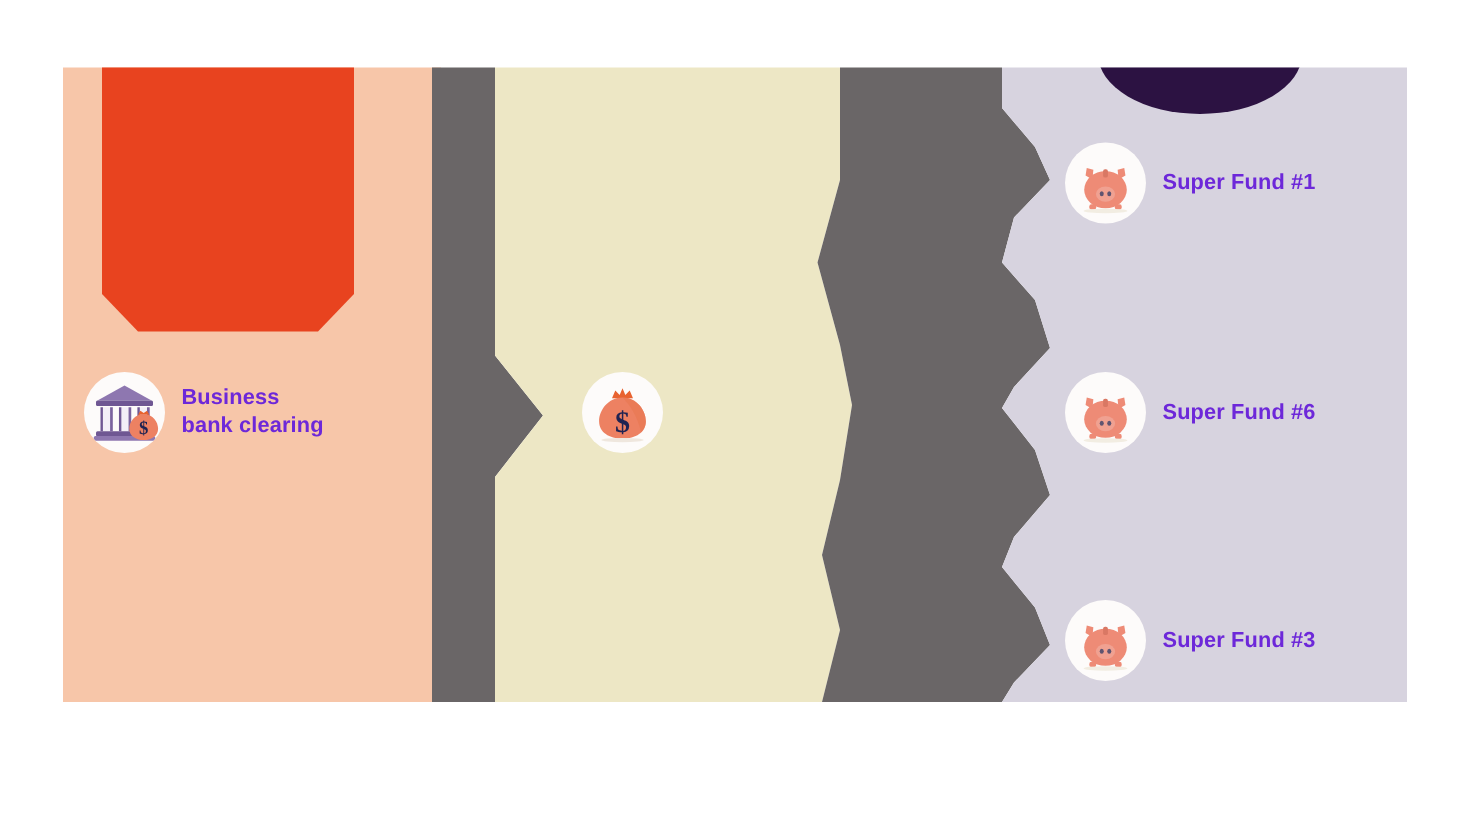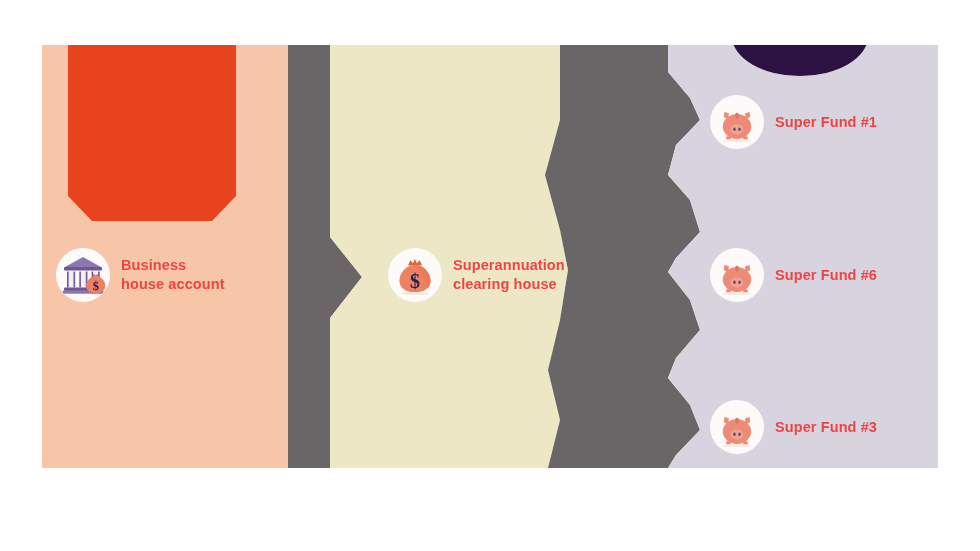--- a/index.html
+++ b/index.html
@@ -37,21 +37,21 @@
     flex: 0 0 54px;
     display: flex;
     align-items: center;
     justify-content: center;
     overflow: hidden;
   }
   .node-badge svg { display: block; }
   .node-label {
     font-size: 14.5px;
     font-weight: 700;
-    color: #ef4444;
+    color: #6d28d9;
     line-height: 1.28;
     letter-spacing: 0.1px;
     white-space: pre-line;
   }
   
   #node-bank        { left: 56px;  top: 248px; }
   #node-clearing    { left: 388px; top: 248px; }
   #node-fund-1      { left: 710px; top: 95px;  }
   #node-fund-2      { left: 710px; top: 248px; }
   #node-fund-3      { left: 710px; top: 400px; }
@@ -171,37 +171,35 @@
 
         <rect x="8" y="39.5" width="38" height="3.4" rx="1" fill="#6F5793"></rect>
         <rect x="6.5" y="42.6" width="41" height="3.2" rx="1.2" fill="#8E77B0"></rect>
 
         <path d="M36,28.5 l1.6,-2.6 l2.2,1.5 l2.2,-1.5 l1.6,2.6 z" fill="#E8622F"></path>
         <path d="M39.8,28.2 c6.2,0 9.6,5.2 9.6,9.6 c0,4.6 -4.2,7.6 -9.6,7.6 c-5.4,0 -9.6,-3 -9.6,-7.6 c0,-4.4 3.4,-9.6 9.6,-9.6 z" fill="#ED8162"></path>
         <text x="39.8" y="41.6" font-family="'Liberation Serif', serif" font-size="12.5" font-weight="bold" fill="#1F2352" text-anchor="middle">$</text>
       </svg>
     </div>
     <div class="node-label">Business
-house account</div>
+bank clearing</div>
   </div>
 
   <div class="node" id="node-clearing">
     <div class="node-badge">
       <svg width="54" height="54" viewBox="0 0 54 54">
 
         <path d="M20,17.5 l2.2,-5.2 l2.9,3.0 l1.9,-4.4 l1.9,4.4 l2.9,-3.0 l2.2,5.2 z" fill="#E8622F"></path>
 
         <path d="M27,17 c9.6,0 15.6,8.6 15.6,15.8 c0,7.4 -6.8,11.6 -15.6,11.6 c-8.8,0 -15.6,-4.2 -15.6,-11.6 c0,-7.2 6,-15.8 15.6,-15.8 z" fill="#ED8162"></path>
         <path d="M27,17 c9.6,0 15.6,8.6 15.6,15.8 c0,3.1 -1.2,5.6 -3.2,7.4 c-2.4,-11 -7.6,-18.4 -12.4,-23.2 z" fill="#E8764F" opacity="0.55"></path>
         <text x="27" y="39.8" font-family="'Liberation Serif', serif" font-size="20" font-weight="bold" fill="#1F2352" text-anchor="middle">$</text>
         <ellipse cx="27" cy="45.4" rx="14" ry="1.4" fill="#EFE7DE"></ellipse>
       </svg>
     </div>
-    <div class="node-label">Superannuation
-clearing house</div>
   </div>
 
   <div class="node" id="node-fund-1">
     <div class="node-badge">
       <svg width="54" height="54" viewBox="0 0 54 54">
         <path d="M14.5,17 l4.4,1.2 l-0.6,6.4 l-4.6,-2.6 z" fill="#EE8B76"></path>
         <path d="M39.5,17 l-4.4,1.2 l0.6,6.4 l4.6,-2.6 z" fill="#EE8B76"></path>
         <ellipse cx="27" cy="31.5" rx="14.2" ry="12.4" fill="#EE8B76"></ellipse>
         <rect x="25.4" y="17.8" width="3.2" height="5.6" rx="1.3" fill="#D97864"></rect>
         <ellipse cx="27" cy="34.4" rx="6.4" ry="5.1" fill="#F0A191"></ellipse>

